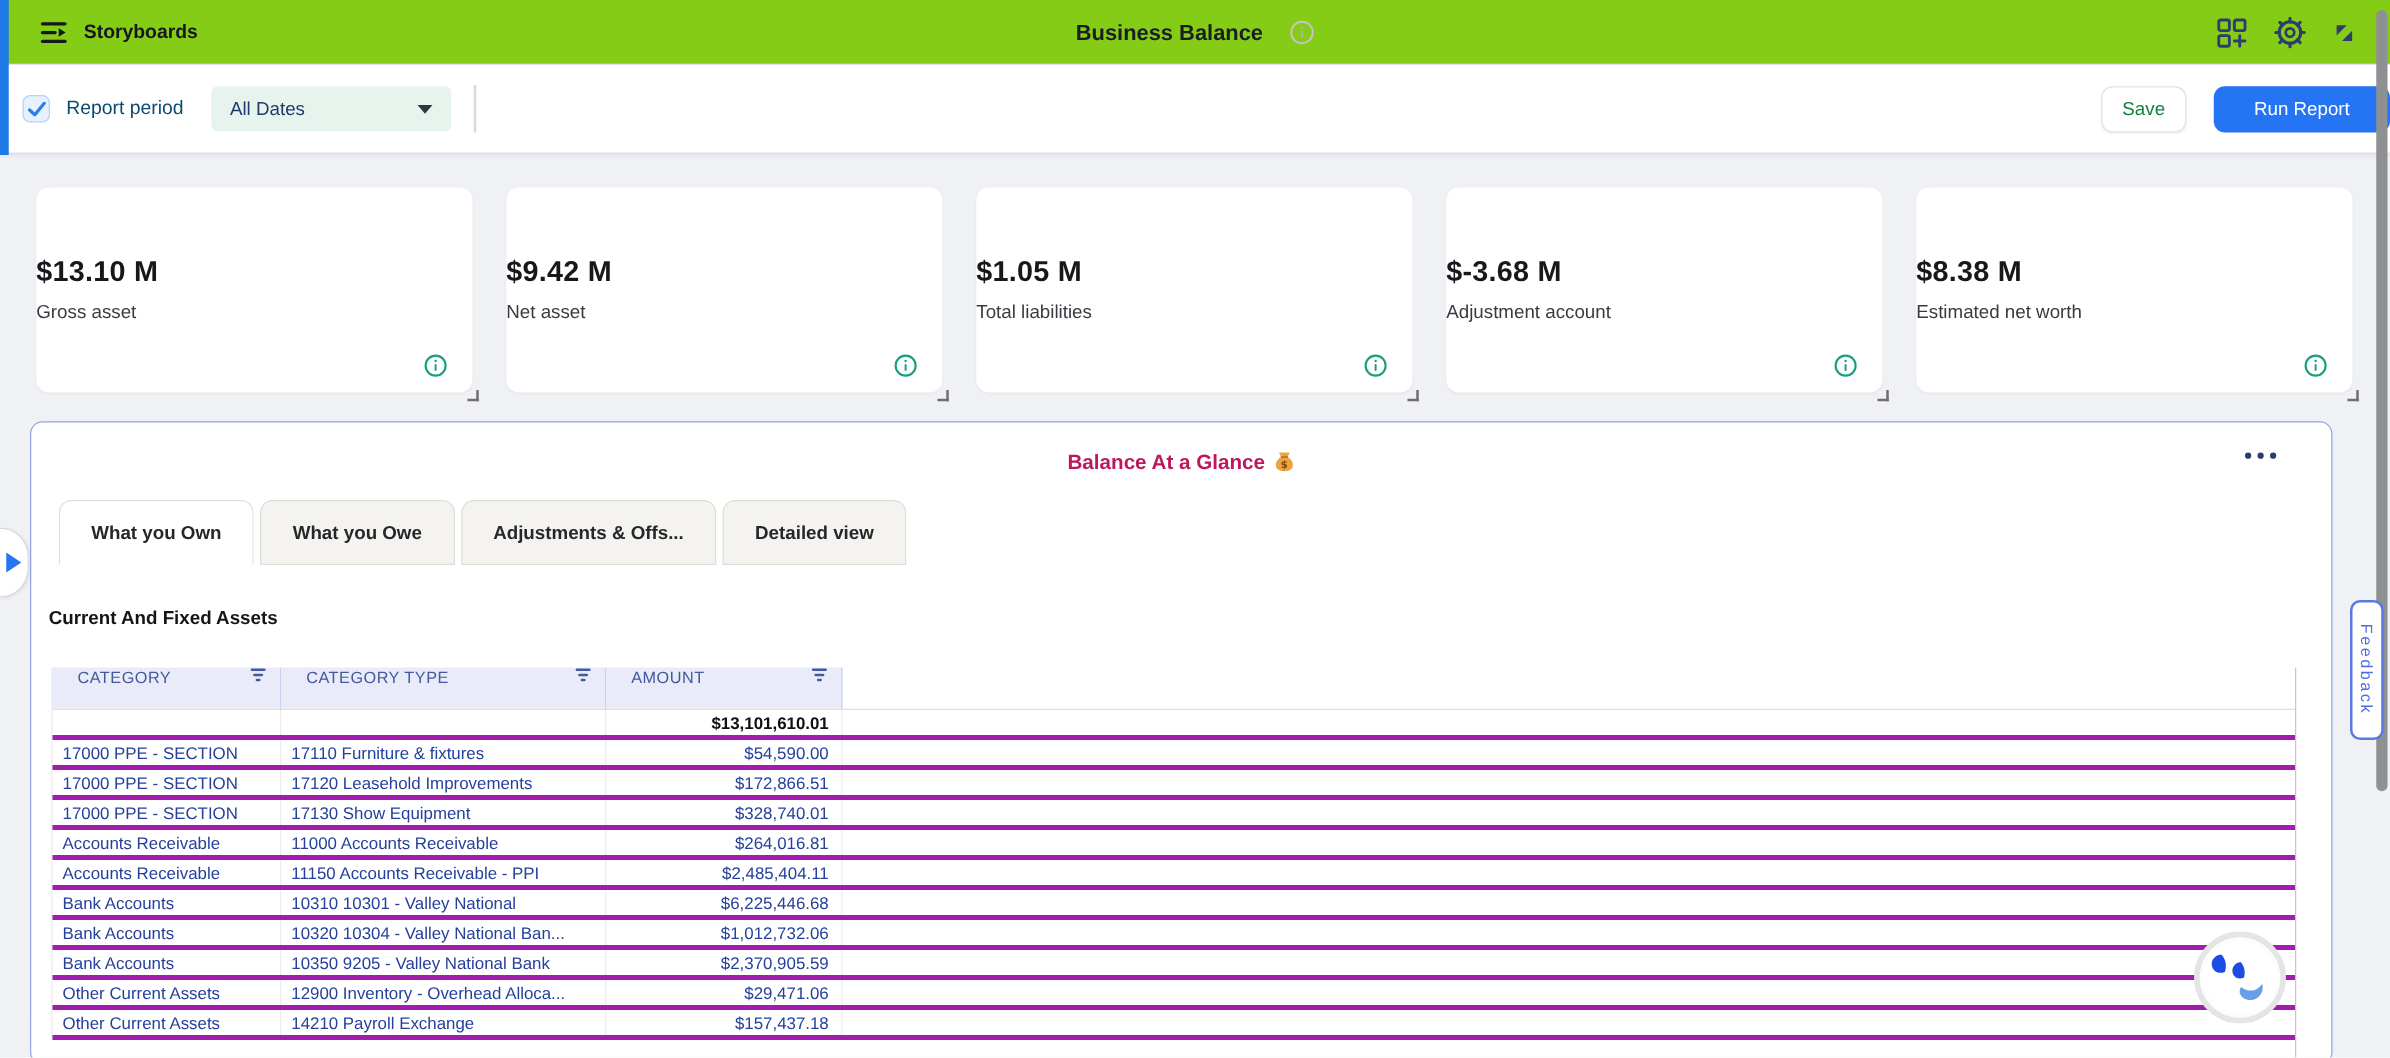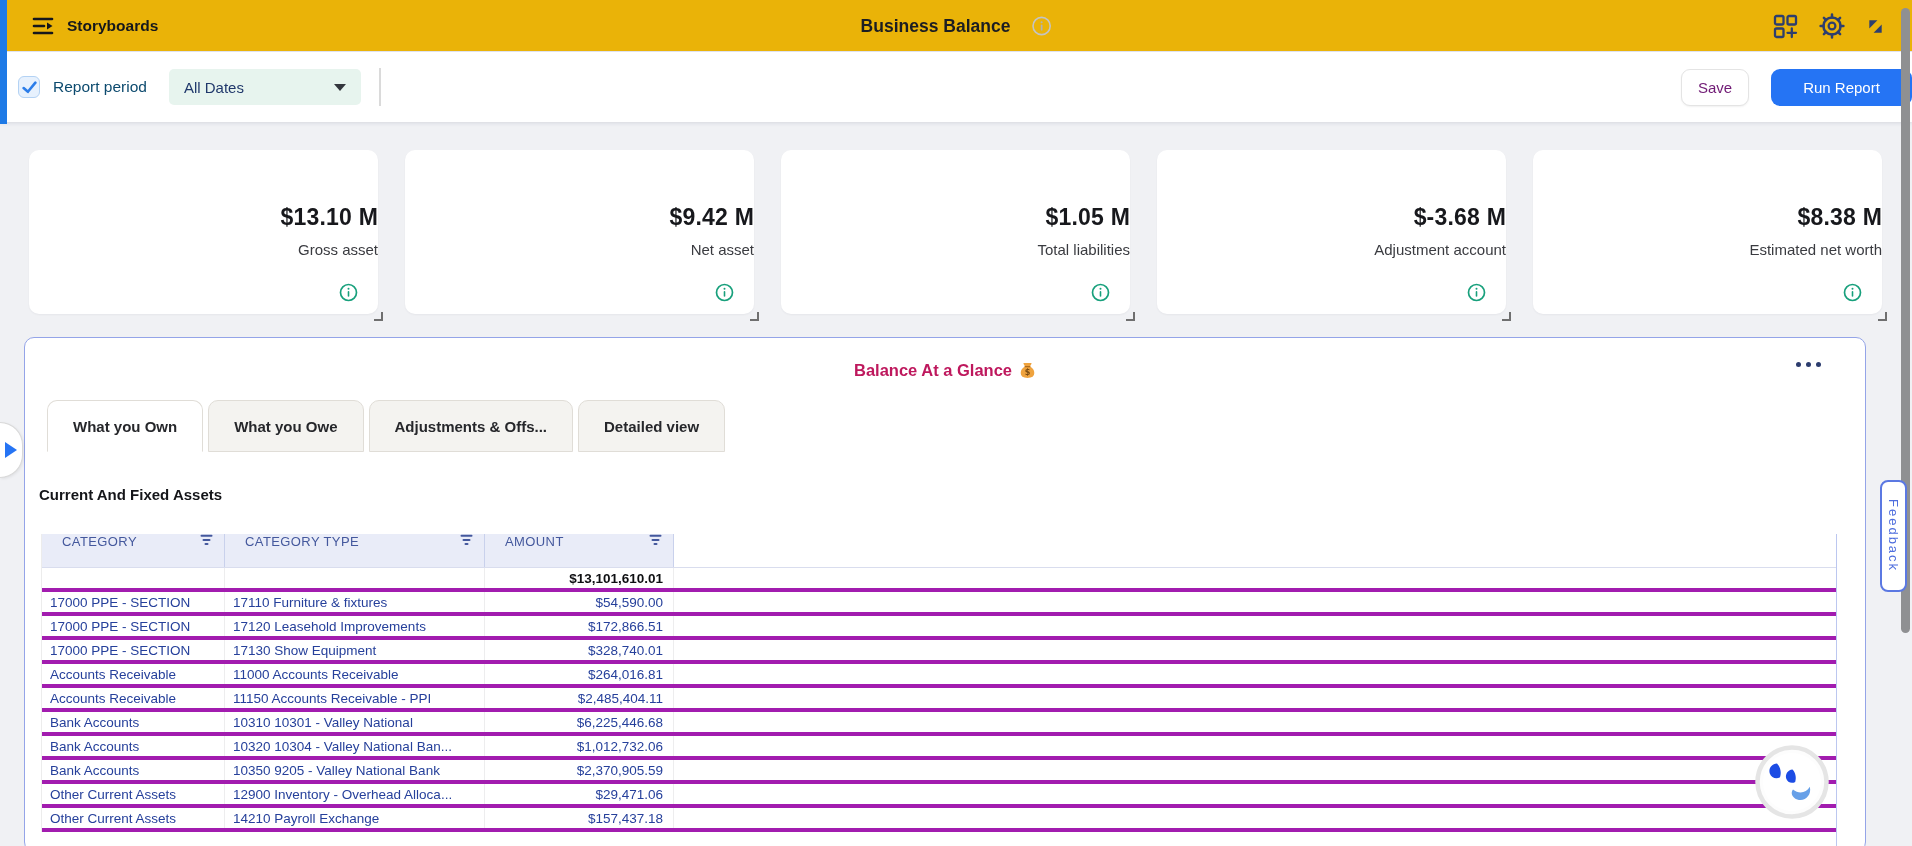--- a/index.html
+++ b/index.html
@@ -8,21 +8,21 @@
     position:relative; overflow:hidden;
     background:#f0f1f4;
     font-family:"Liberation Sans","DejaVu Sans",sans-serif;
     -webkit-font-smoothing:antialiased;
   }
 
   
   .left-stripe { position:absolute; left:0; top:0; width:7px; height:124px; background:#1e7ae6; z-index:60; }
   .topbar {
     position:absolute; left:0; top:0; width:100%; height:52px;
-    background:#eab308; border-bottom:1px solid #dfe2f0;
+    background:#84cc16; border-bottom:1px solid #dfe2f0;
     display:flex; align-items:center; z-index:10;
   }
   .storyboards { display:flex; align-items:center; gap:11px; margin-left:30px; cursor:pointer; }
   .storyboards .nav-label { font-weight:700; font-size:15.5px; color:#15171c; }
   .page-title-wrap { position:absolute; left:50%; top:0; height:52px; transform:translateX(-50%); display:flex; align-items:center; gap:21px; }
   .page-title { font-weight:700; font-size:17.5px; color:#1b1d23; white-space:nowrap; }
   .topbar-icons { position:absolute; right:26px; top:0; height:52px; display:flex; align-items:center; gap:19px; }
   .topbar-icons .icon-btn { display:flex; align-items:center; cursor:pointer; }
 
   
@@ -32,26 +32,26 @@
   }
   .checkbox { width:22px; height:22px; margin-left:18px; border-radius:6px; background:#e7f1fd; border:1px solid #b3d2f4;
     display:flex; align-items:center; justify-content:center; cursor:pointer; flex:none; }
   .rp-label { margin-left:13px; font-size:15.5px; color:#0c4a6e; }
   .dropdown { margin-left:22px; width:192px; height:36px; background:#e7f4ee; border-radius:5px;
     display:flex; align-items:center; padding:0 15px; font-size:15px; color:#20386b; cursor:pointer; flex:none; }
   .dd-caret { margin-left:auto; width:0; height:0; border-left:6px solid transparent; border-right:6px solid transparent; border-top:7px solid #33363d; }
   .tb-divider { width:2px; height:38px; background:#dadada; margin-left:18px; flex:none; }
   .tb-spacer { flex:1; }
   .btn { height:37px; border-radius:9px; font-size:15px; display:flex; align-items:center; justify-content:center; cursor:pointer; }
-  .save-btn { width:68px; background:#fff; border:1px solid #e4e4e4; box-shadow:0 1px 2px rgba(0,0,0,.06); color:#701a75; margin-right:22px; }
+  .save-btn { width:68px; background:#fff; border:1px solid #e4e4e4; box-shadow:0 1px 2px rgba(0,0,0,.06); color:#15803d; margin-right:22px; }
   .run-btn { width:141px; background:#2574f4; color:#fff; }
 
   
   .cards-row { position:absolute; left:29px; top:150px; width:1853px; display:flex; gap:27px; }
-  .kpi-card { flex:1; height:164px; background:#fff; border-radius:10px; position:relative; text-align:right;
+  .kpi-card { flex:1; height:164px; background:#fff; border-radius:10px; position:relative; text-align:left;
     box-shadow:0 1px 2px rgba(30,35,60,.05); }
   .kpi-value { padding-top:54px; font-size:23px; font-weight:700; color:#17181c; letter-spacing:.2px; }
   .kpi-label { margin-top:10px; font-size:15px; color:#3a3b40; }
   .kpi-info { position:absolute; right:20px; bottom:12px; cursor:pointer; line-height:0; }
   .kpi-resize { position:absolute; right:-5px; bottom:-7px; width:9px; height:9px;
     border-right:2px solid #6f6f6f; border-bottom:2px solid #6f6f6f; cursor:nwse-resize; }
 
   
   .panel { position:absolute; left:24px; top:337px; width:1842px; height:515px; background:#fff;
     border:1px solid #94a4e8; border-radius:10px; z-index:5; }

